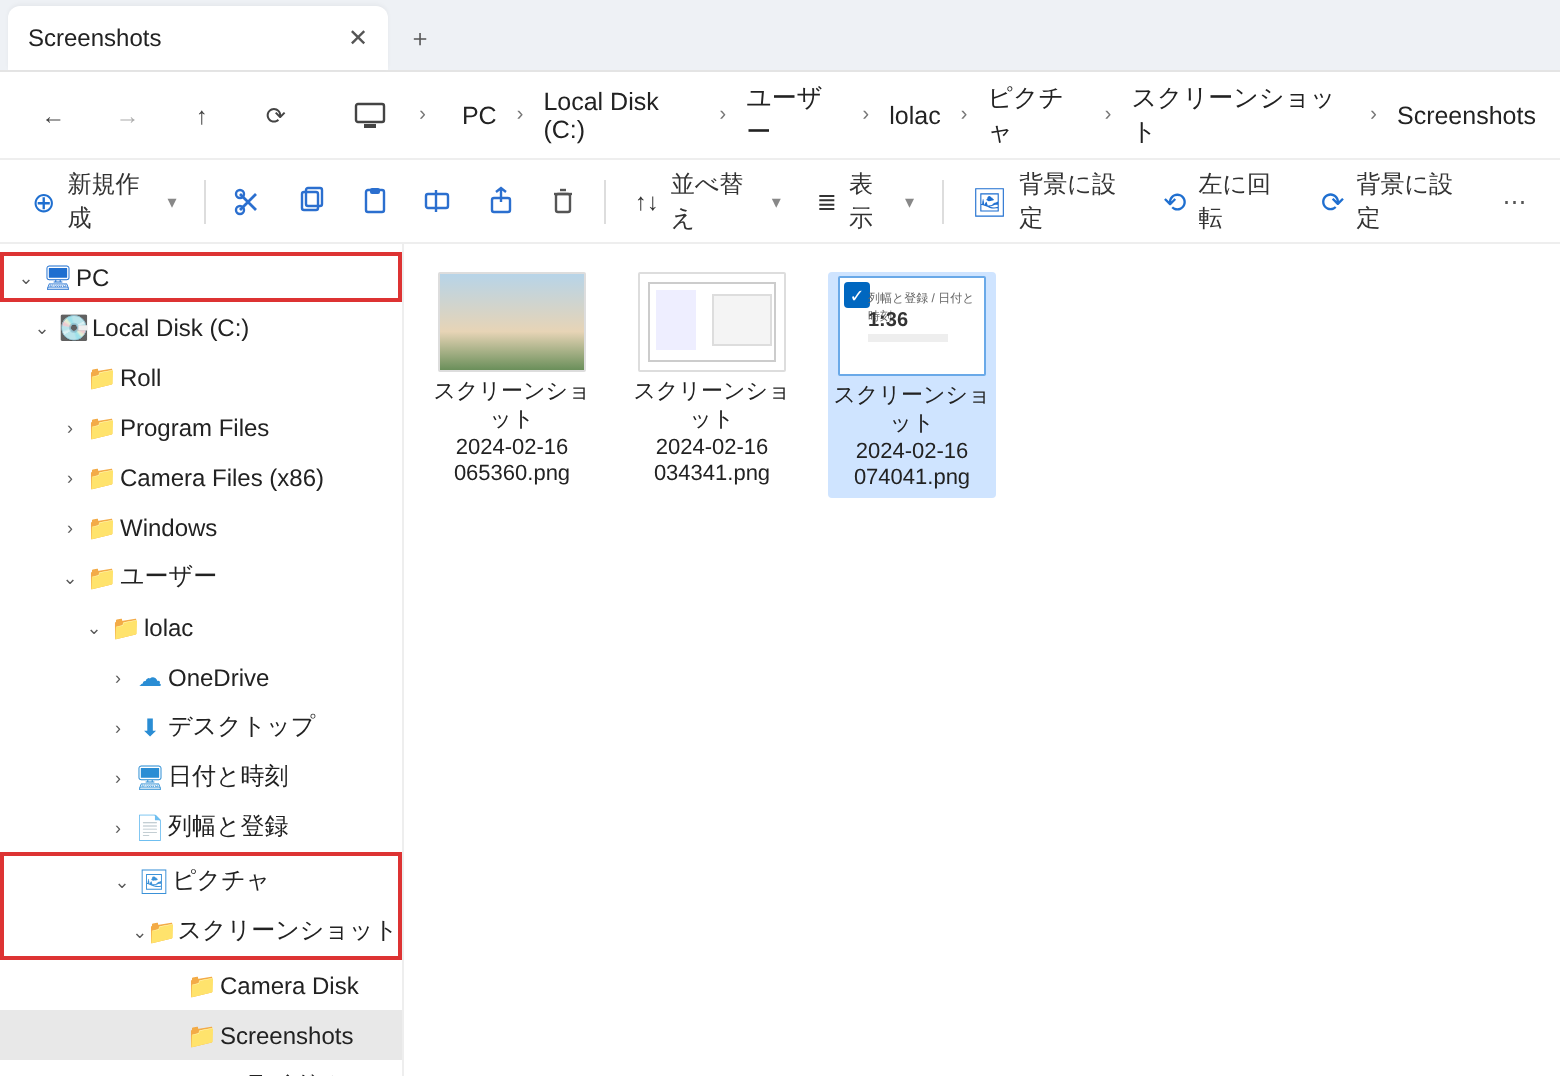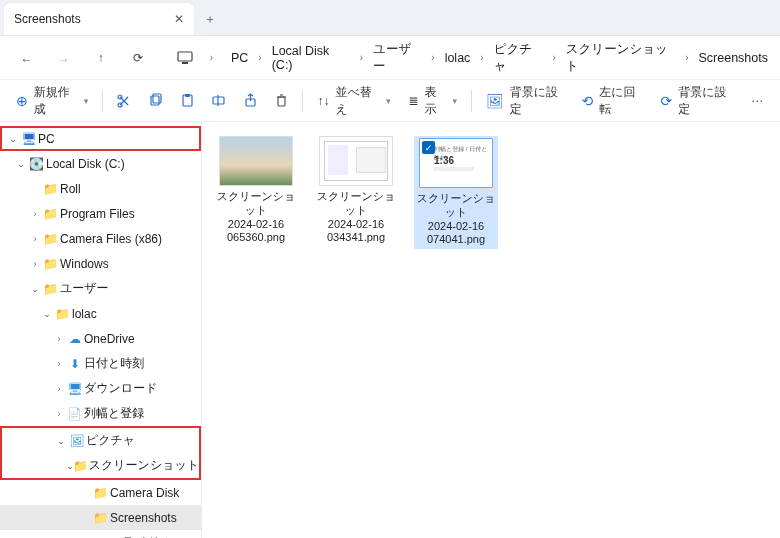--- a/index.html
+++ b/index.html
@@ -196,26 +196,26 @@
       <span>lolac</span>
     </div>
     <div class="tree-item" style="padding-left:52px;">
       <span class="exp">›</span>
       <span class="ic" style="color:#2a8dd4;">☁</span>
       <span>OneDrive</span>
     </div>
     <div class="tree-item" style="padding-left:52px;">
       <span class="exp">›</span>
       <span class="ic" style="color:#2a8dd4;">⬇</span>
+      <span>デスクトップ</span>
+    </div>
+    <div class="tree-item" style="padding-left:52px;">
+      <span class="exp">›</span>
+      <span class="ic" style="color:#2a8dd4;">🖥</span>
       <span>日付と時刻</span>
-    </div>
-    <div class="tree-item" style="padding-left:52px;">
-      <span class="exp">›</span>
-      <span class="ic" style="color:#2a8dd4;">🖥</span>
-      <span>ダウンロード</span>
     </div>
     <div class="tree-item" style="padding-left:52px;">
       <span class="exp">›</span>
       <span class="ic" style="color:#2a8dd4;">📄</span>
       <span>列幅と登録</span>
     </div>
 
     <div class="redbox" style="border-top:2px solid #d33;">
       <div class="tree-item" style="padding-left:52px;">
         <span class="exp">⌄</span>

